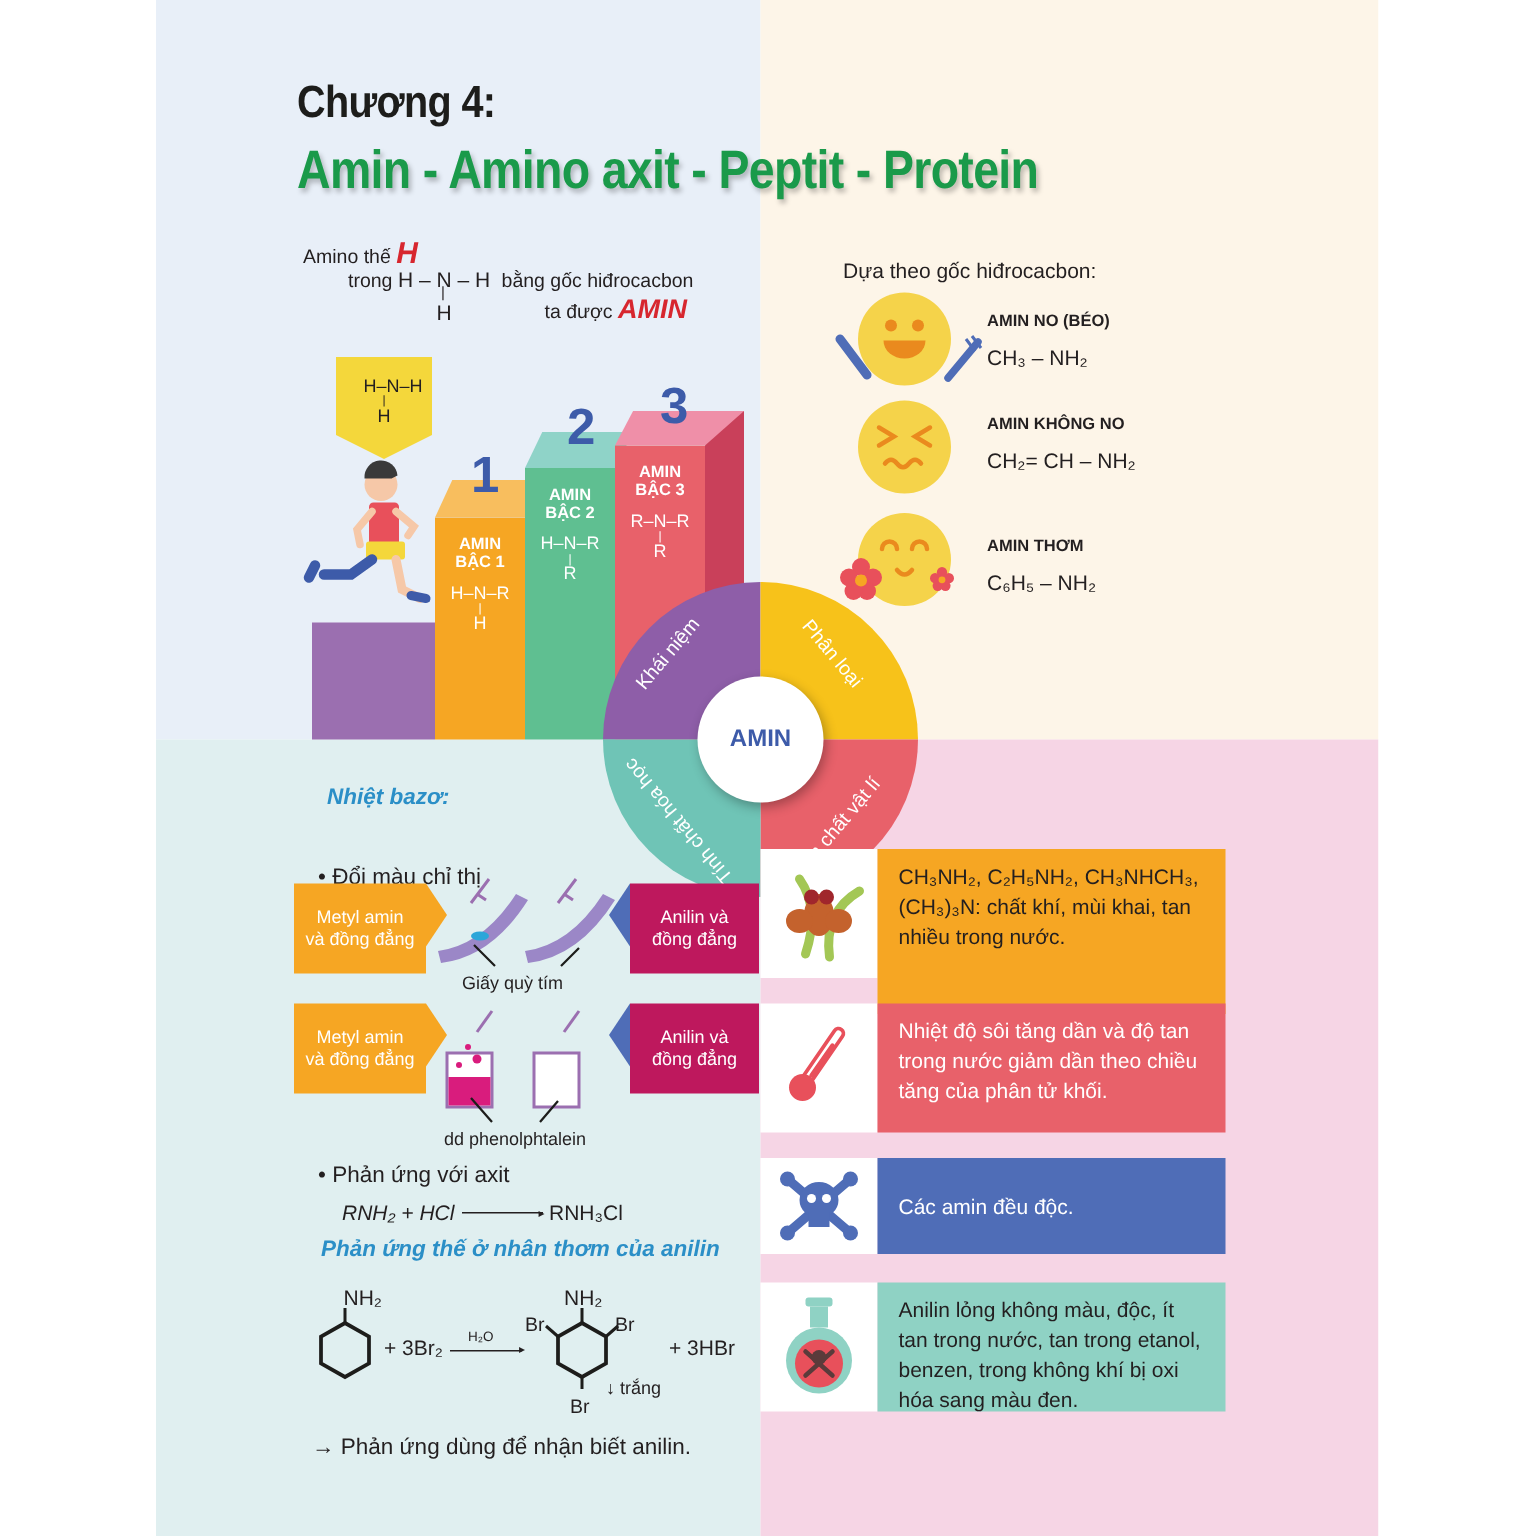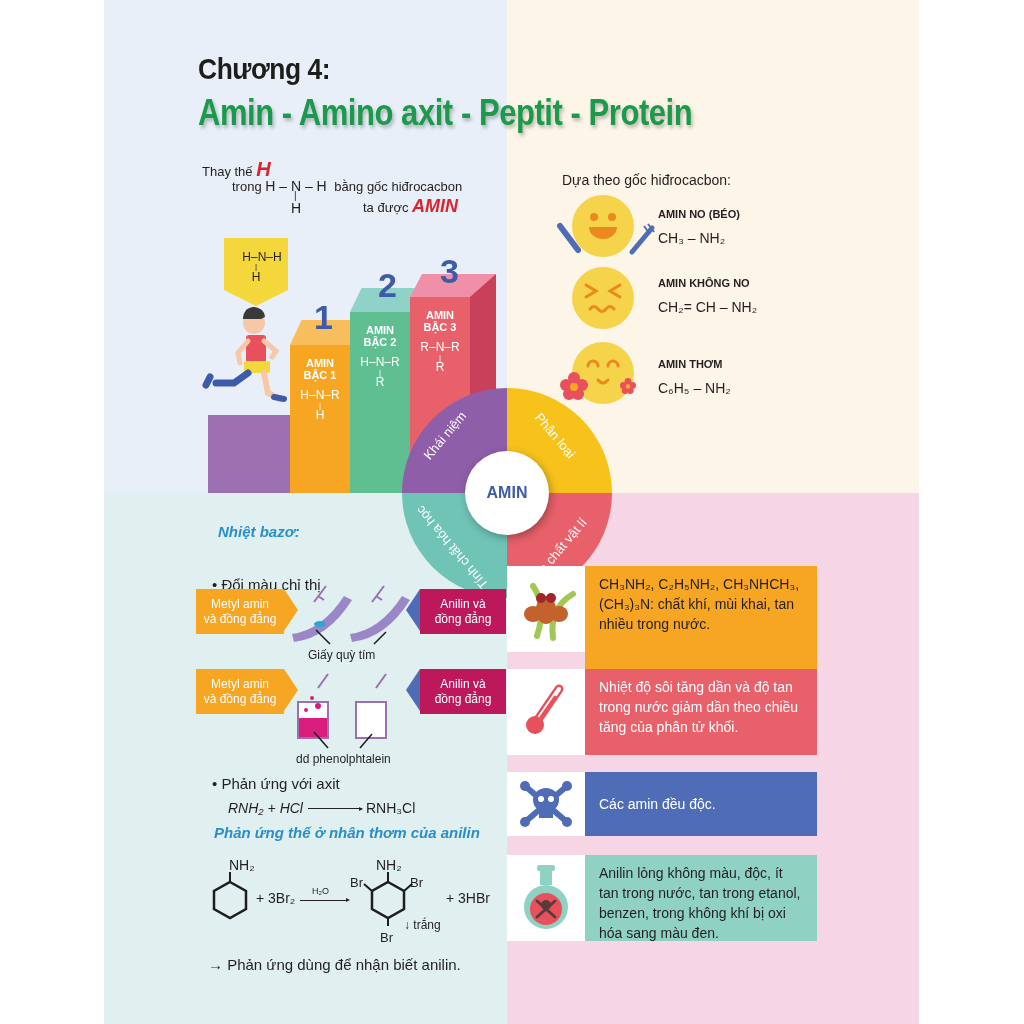--- a/index.html
+++ b/index.html
@@ -36,21 +36,21 @@
   .wheel { position: absolute; left: 298px; top: 388px; width: 210px; height: 210px; border-radius: 50%; overflow: hidden; }
   .seg { position: absolute; width: 105px; height: 105px; }
   .wheel-center { position: absolute; left: 361px; top: 451px; width: 84px; height: 84px; border-radius: 50%; background: #ffffff; box-shadow: 2px 3px 8px rgba(0,0,0,0.3); display: flex; align-items: center; justify-content: center; color: #3d5ba9; font-weight: bold; font-size: 16px; }
   .wheel-label { position: absolute; color: #fff; font-size: 13px; white-space: nowrap; }
 
   
   .smiley { position: absolute; width: 62px; height: 62px; border-radius: 50%; background: #f5d34a; }
   .cls-title { font-size: 11px; font-weight: bold; }
 
   
-  .tag { position: absolute; height: 45px; color: #fff; font-size: 12px; line-height: 15px; display: flex; align-items: center; justify-content: center; text-align: center; }
+  .tag { position: absolute; height: 60px; color: #fff; font-size: 12px; line-height: 15px; display: flex; align-items: center; justify-content: center; text-align: center; }
   .tag-or { background: #f6a623; width: 88px; }
   .tag-or::after { content: ""; position: absolute; right: -14px; top: 0; border-top: 21px solid transparent; border-bottom: 21px solid transparent; border-left: 14px solid #f6a623; }
   .tag-bl { background: #be185d; width: 86px; }
   .tag-bl::before { content: ""; position: absolute; left: -14px; top: 0; border-top: 21px solid transparent; border-bottom: 21px solid transparent; border-right: 14px solid #4f6db7; }
 
   .blue-head { color: #2b8fc7; font-weight: bold; font-style: italic; font-size: 15px; white-space: nowrap; }
 
   
   .card-icon { position: absolute; left: 403px; width: 78px; background: #ffffff; }
   .card { position: absolute; left: 481px; width: 232px; color: #fff; font-size: 14px; line-height: 20px; padding: 8px 14px 8px 14px; }
@@ -62,21 +62,21 @@
 <div class="page">
   <div class="q q-tl"></div>
   <div class="q q-tr"></div>
   <div class="q q-bl"></div>
   <div class="q q-br"></div>
 
   <div class="abs chapter">Chương 4:</div>
   <div class="abs title">Amin - Amino axit - Peptit - Protein</div>
 
   <div class="abs txt" style="left:98px; top:158px;">
-    <span>Thay thế</span>
+    <span>Amino thế</span>
     <span class="red-i red-h">H</span>
   </div>
   <div class="abs txt" style="left:128px; top:178px;">
     <span>trong</span>
     <span class="formula">H – N – H</span>
     <span style="margin-left:4px;">bằng gốc hiđrocacbon</span>
   </div>
   <div class="abs" style="left:190px; top:190px; font-size:10px;">|</div>
   <div class="abs formula" style="left:187px; top:200px;">H</div>
   <div class="abs txt" style="left:259px; top:196px;">

